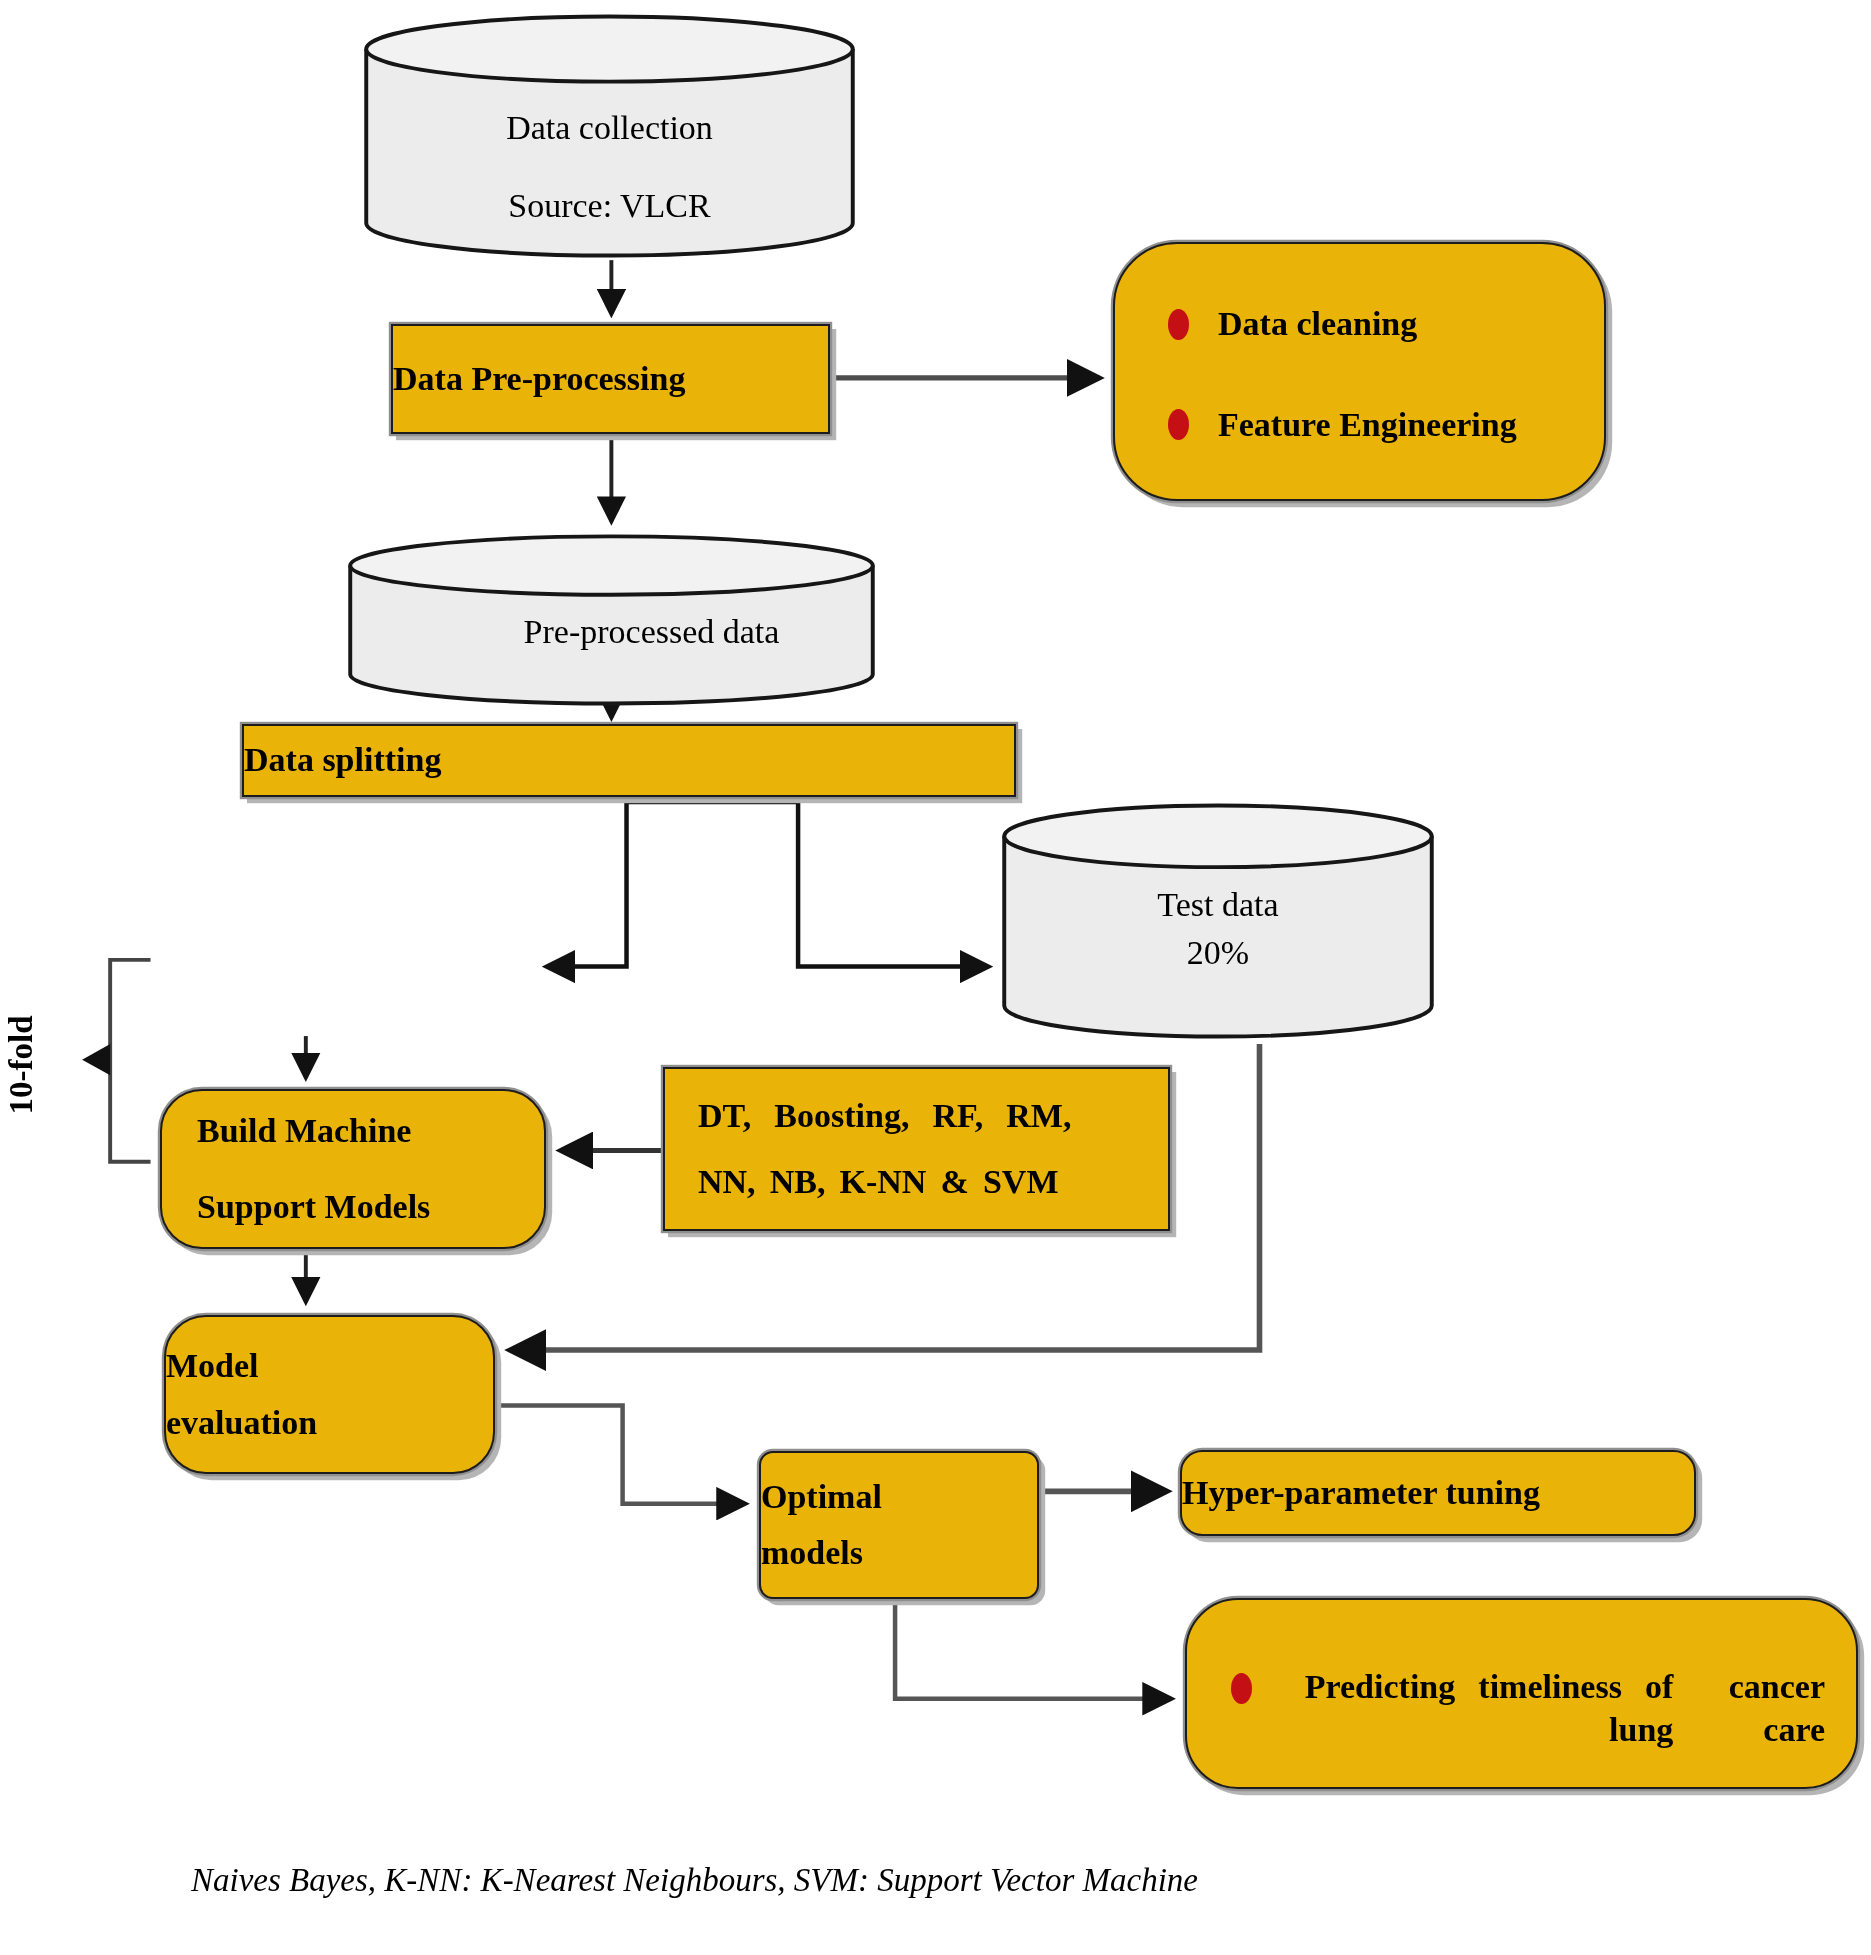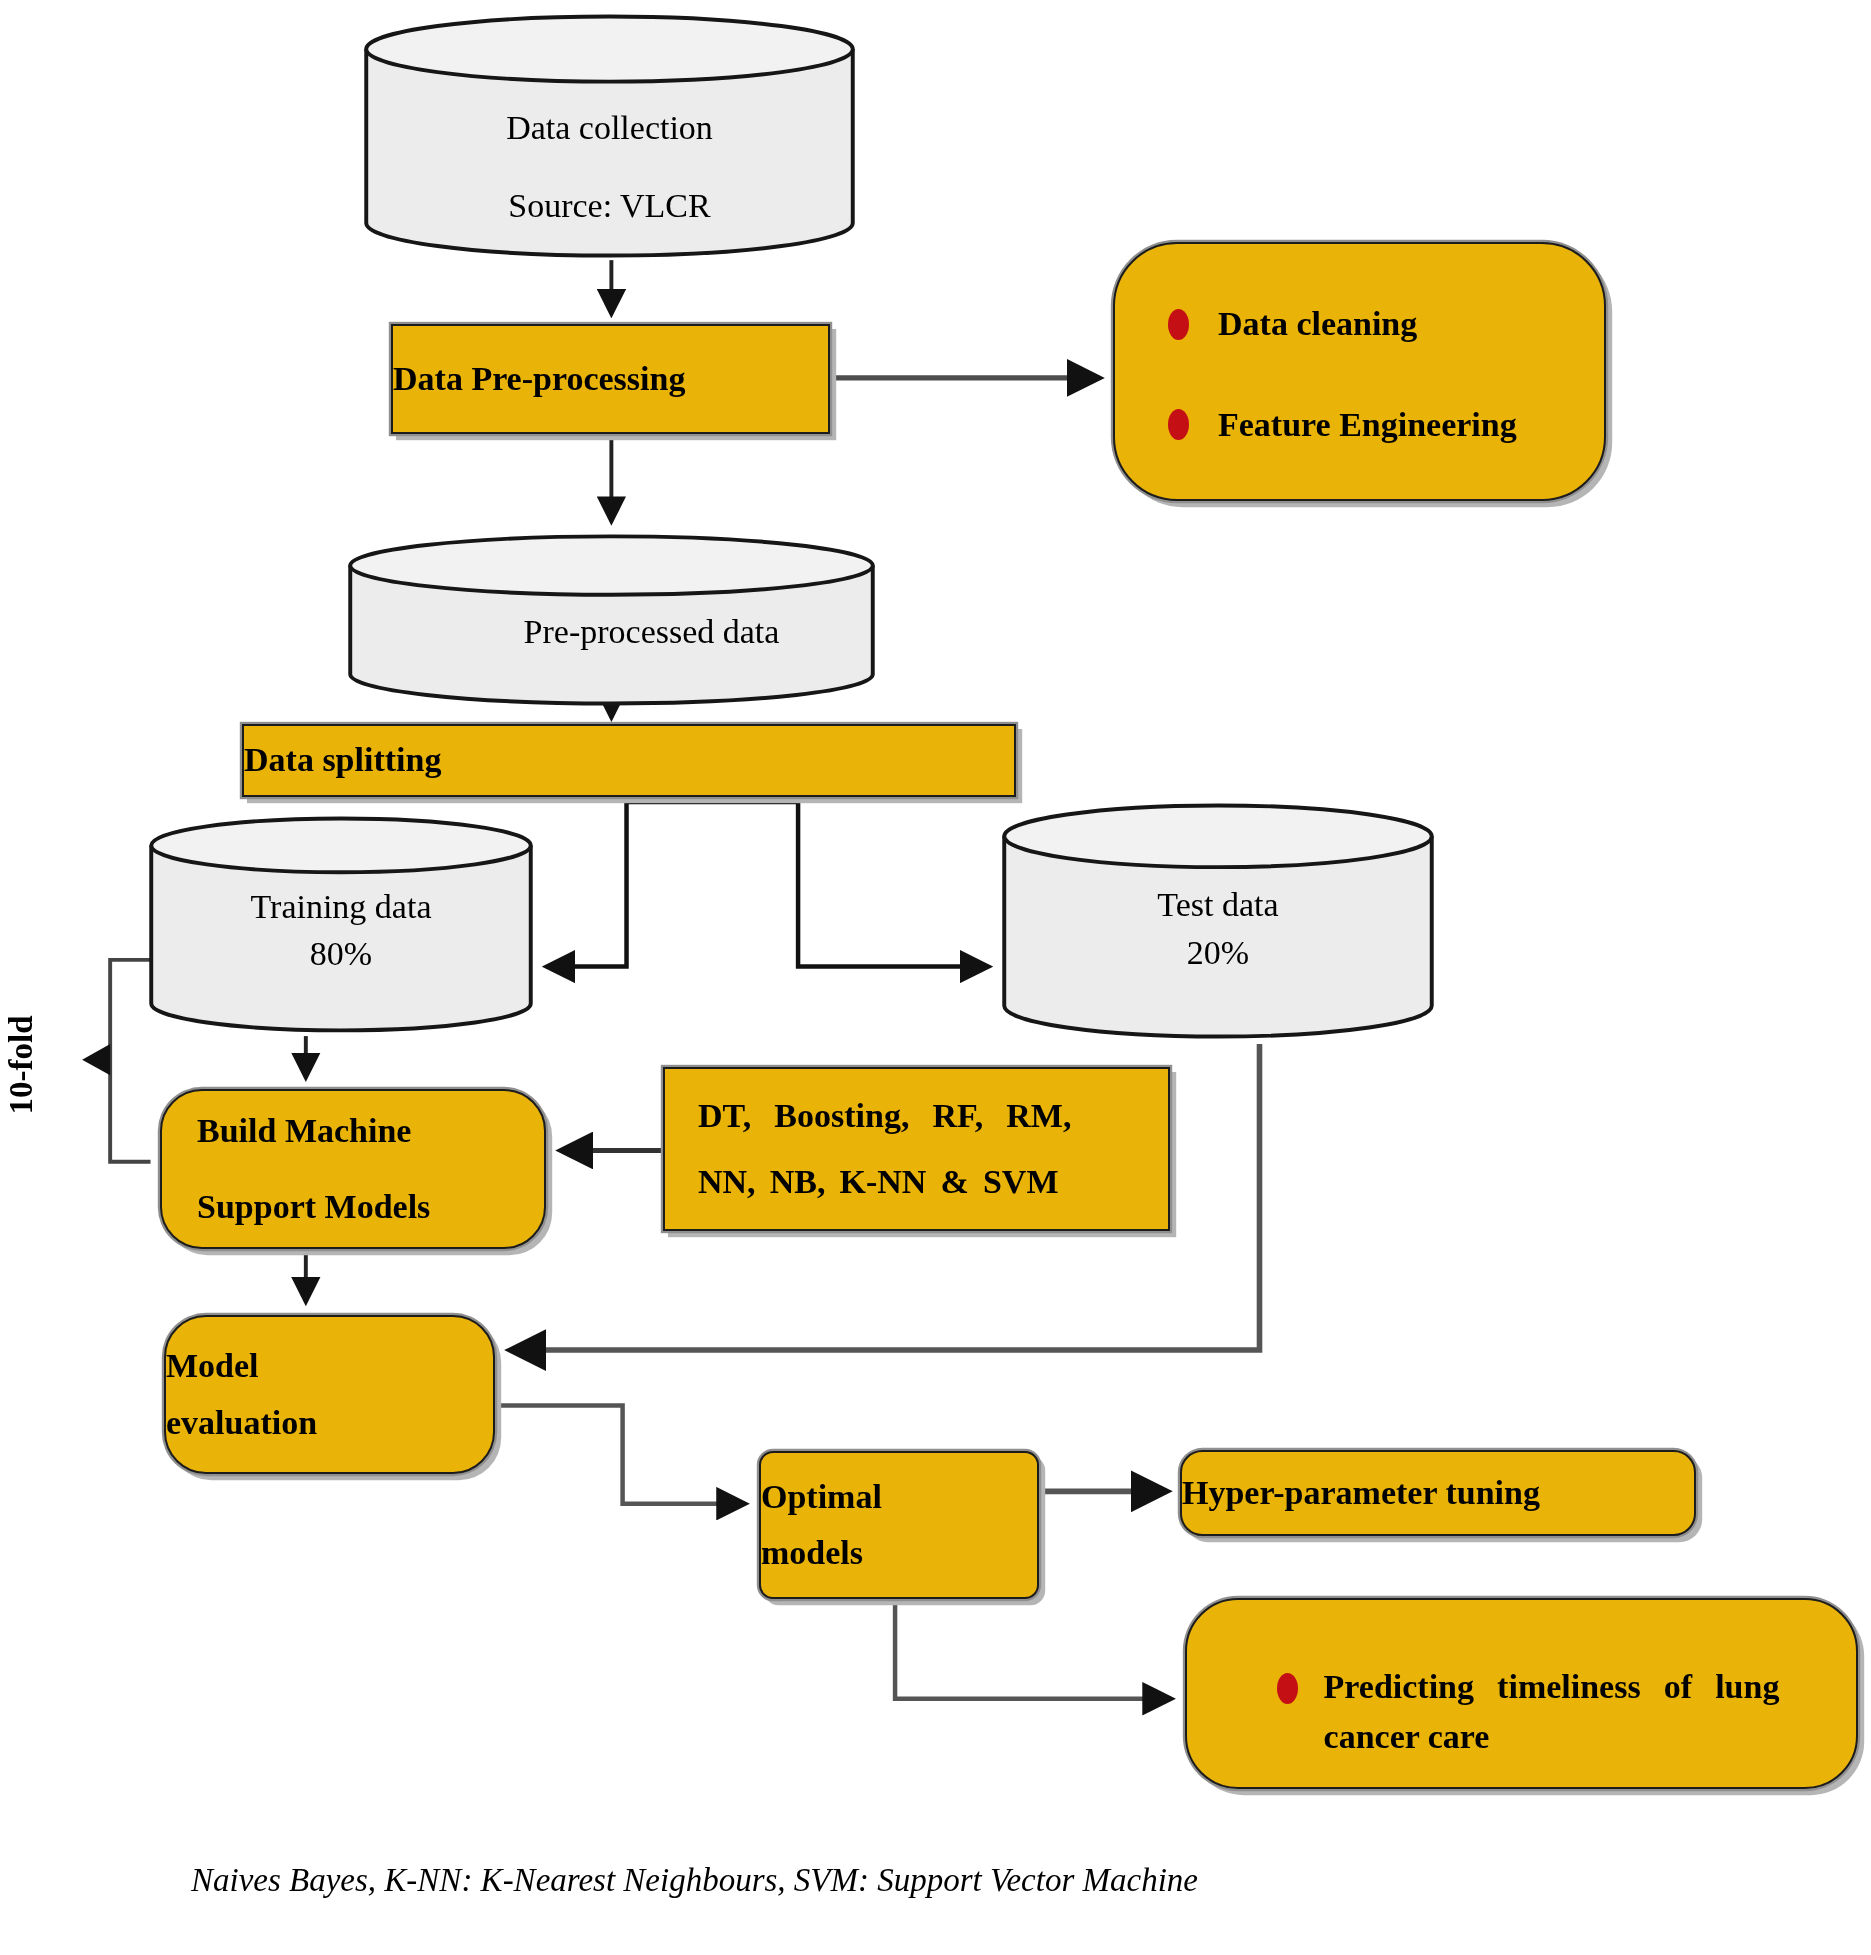--- a/index.html
+++ b/index.html
@@ -104,30 +104,20 @@
     </svg>
     <div class="txt" style="padding-top:11.2px;padding-left:40px;">
       <div>Pre-processed data</div>
     </div>
   </div>
 
   <div class="node rect" style="left:242px;top:724px;width:774px;height:73px;">
     <div>Data splitting</div>
   </div>
 
-  <div class="cyl" style="left:149px;top:816px;width:384px;height:218px;">
-    <svg width="384" height="218" viewBox="0 0 685 388">
-      <path d="M4 52 L4 334 A338.5 48 0 0 0 681 334 L681 52" fill="#ececec" stroke="#161616" stroke-width="7"></path>
-      <ellipse cx="342.5" cy="52" rx="338.5" ry="48" fill="#f2f2f2" stroke="#161616" stroke-width="7"></ellipse>
-    </svg>
-    <div class="txt" style="gap:9px;padding-top:5.6px;">
-      <div>Training data</div>
-      <div>80%</div>
-    </div>
-  </div>
 
   <div class="cyl" style="left:1002px;top:803px;width:432px;height:236px;">
     <svg width="432" height="236" viewBox="0 0 770 420">
       <path d="M4 59 L4 361 A381 55 0 0 0 766 361 L766 59" fill="#ececec" stroke="#161616" stroke-width="7"></path>
       <ellipse cx="385" cy="59" rx="381" ry="55" fill="#f2f2f2" stroke="#161616" stroke-width="7"></ellipse>
     </svg>
     <div class="txt" style="gap:10px;padding-top:7.9px;">
       <div>Test data</div>
       <div>20%</div>
     </div>
@@ -155,21 +145,21 @@
     <div>models</div>
   </div>
 
   <div class="node rect r40" style="left:1180px;top:1450px;width:516px;height:86px;">
     <div>Hyper-parameter tuning</div>
   </div>
 
   <div class="node rect r95 leftcol" style="left:1185px;top:1598px;width:673px;height:191px;
        flex-direction:row;align-items:flex-start;gap:26px;padding:66px 31px 0 44px;">
     <span class="bullet" style="background:#c41014;margin-top:6.7px;"></span>
-    <div style="display:flex;flex-direction:column;gap:7.9px;">
+    <div style="display:flex;flex-direction:row;gap:7.9px;text-align:right;">
       <div class="ws-wide">Predicting timeliness of lung</div>
       <div>cancer care</div>
     </div>
   </div>
 
   <div class="caption">
     <div>Naives Bayes, K-NN: K-Nearest Neighbours, SVM: Support Vector Machine</div>
   </div>
 
 </div>

